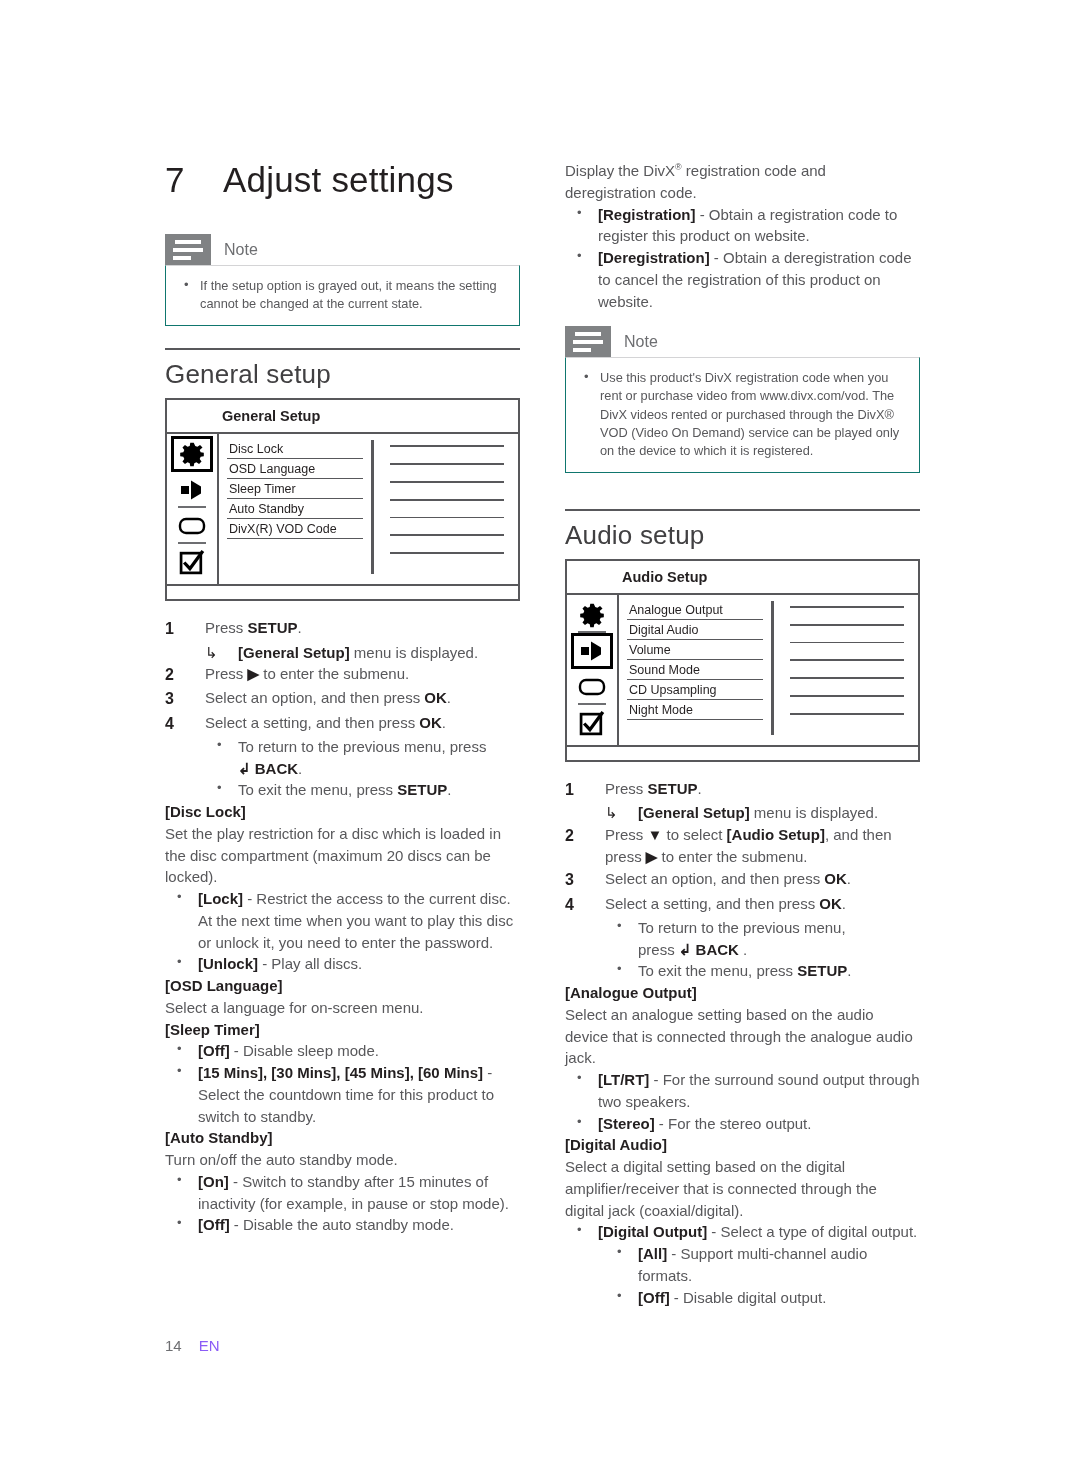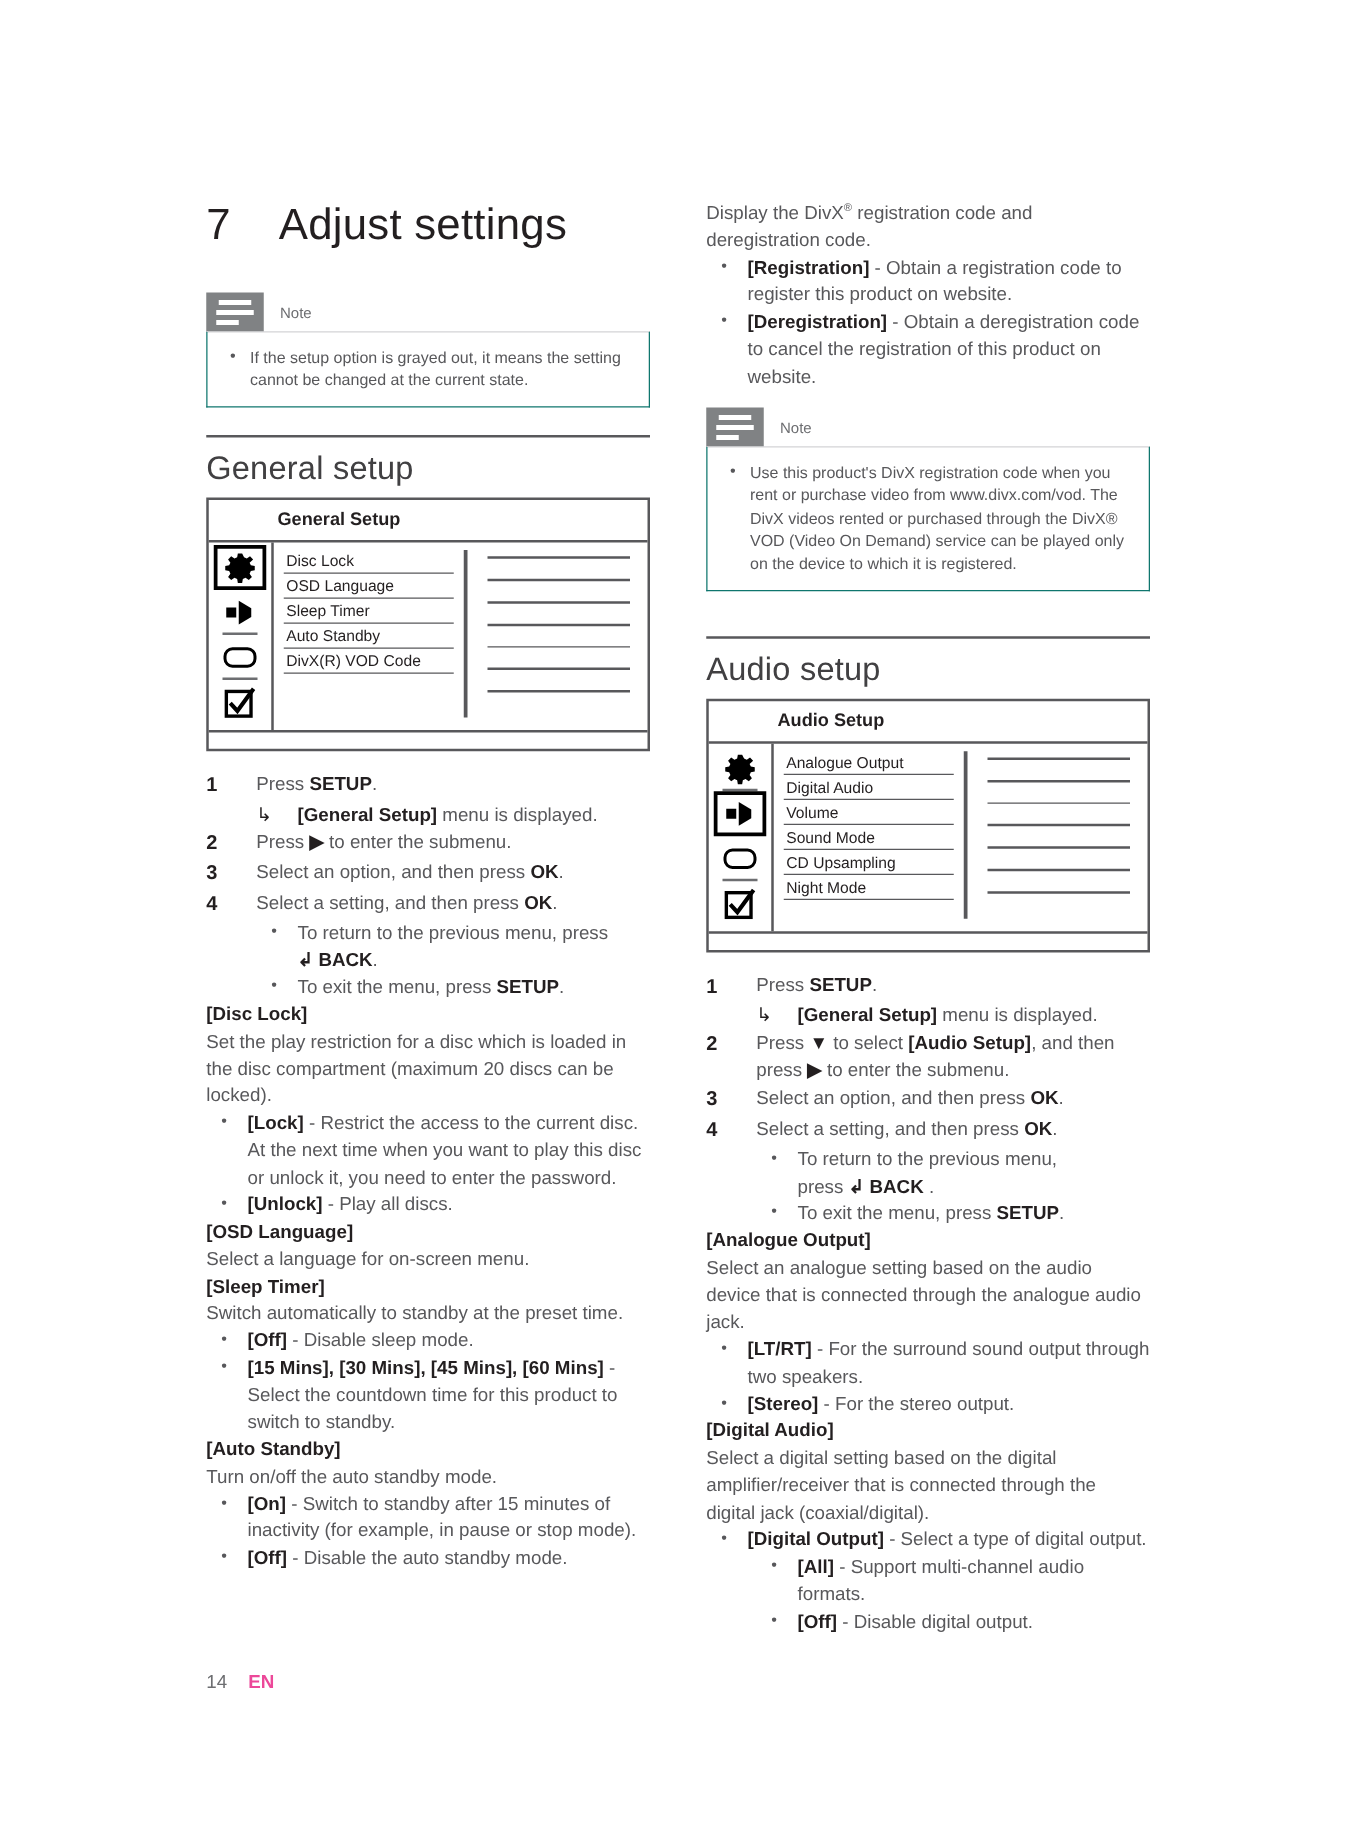--- a/index.html
+++ b/index.html
@@ -72,21 +72,21 @@
   }
   .note-icon i {
     display: block;
     background: #ffffff;
     height: 4px;
   }
   .note-icon i.l1 { width: 26px; }
   .note-icon i.l2 { width: 30px; }
   .note-icon i.l3 { width: 18px; margin-right: 12px; }
   .note-label {
-    font-size: 12px;
+    font-size: 16px;
     color: #6d6e71;
     margin-left: 13px;
     font-weight: 400;
   }
   .note-body {
     border: 1px solid #0f766e;
     border-top: 1px solid #d4d4d6;
     padding: 11px 14px 12px 14px;
     font-size: 12.8px;
     line-height: 1.42;
@@ -277,22 +277,22 @@
     display: flex;
     align-items: baseline;
     gap: 17px;
   }
   .footer .pg {
     font-size: 15px;
     color: #6d6e71;
   }
   .footer .lang {
     font-size: 15px;
-    font-weight: bold;
-    color: #ec4899;
+    font-weight: normal;
+    color: #8b5cf6;
   }
   .gap-m { height: 14px; }
 </style>
 </head>
 <body>
 
 <div class="page">
 
   <div class="col col-left">
 
@@ -413,21 +413,20 @@
       <li>
         <span class="dot">•</span>
         <span class="btxt"><b>[Unlock]</b><span> - Play all discs.</span></span>
       </li>
     </ul>
 
     <p class="subhead">[OSD Language]</p>
     <p class="para">Select a language for on-screen menu.</p>
 
     <p class="subhead">[Sleep Timer]</p>
-    <p class="para">Switch automatically to standby at the preset time.</p>
     <ul class="bullets">
       <li>
         <span class="dot">•</span>
         <span class="btxt"><b>[Off]</b><span> - Disable sleep mode.</span></span>
       </li>
       <li>
         <span class="dot">•</span>
         <span class="btxt"><b>[15 Mins], [30 Mins], [45 Mins], [60 Mins]</b><span> - Select the countdown time for this product to switch to standby.</span></span>
       </li>
     </ul>

